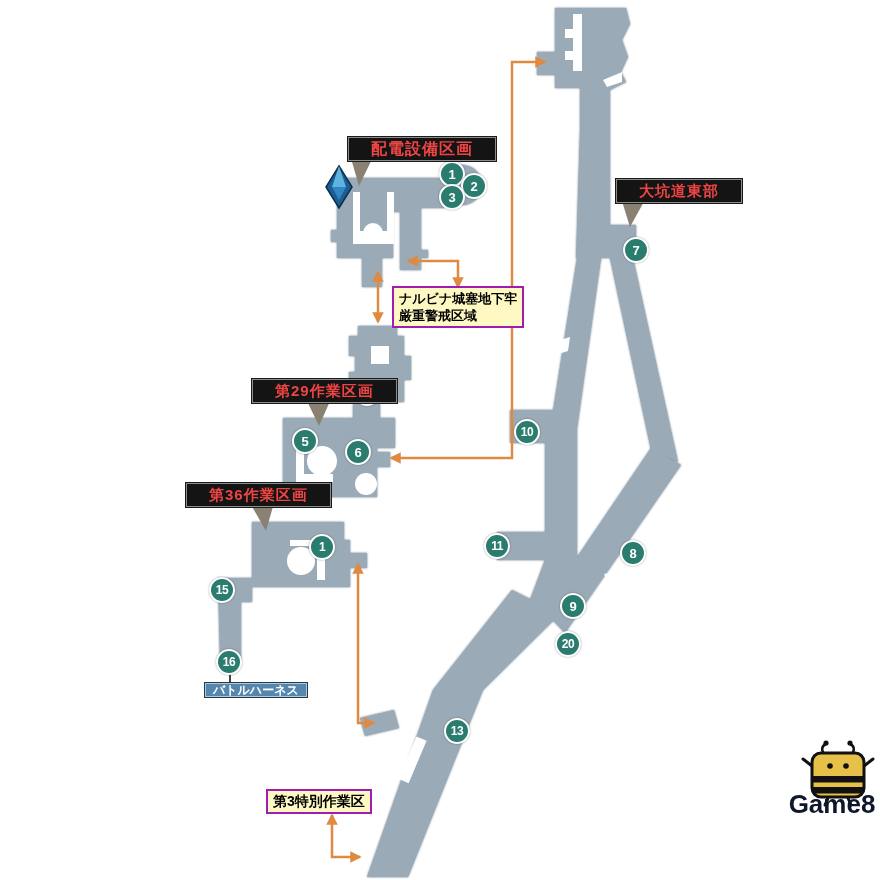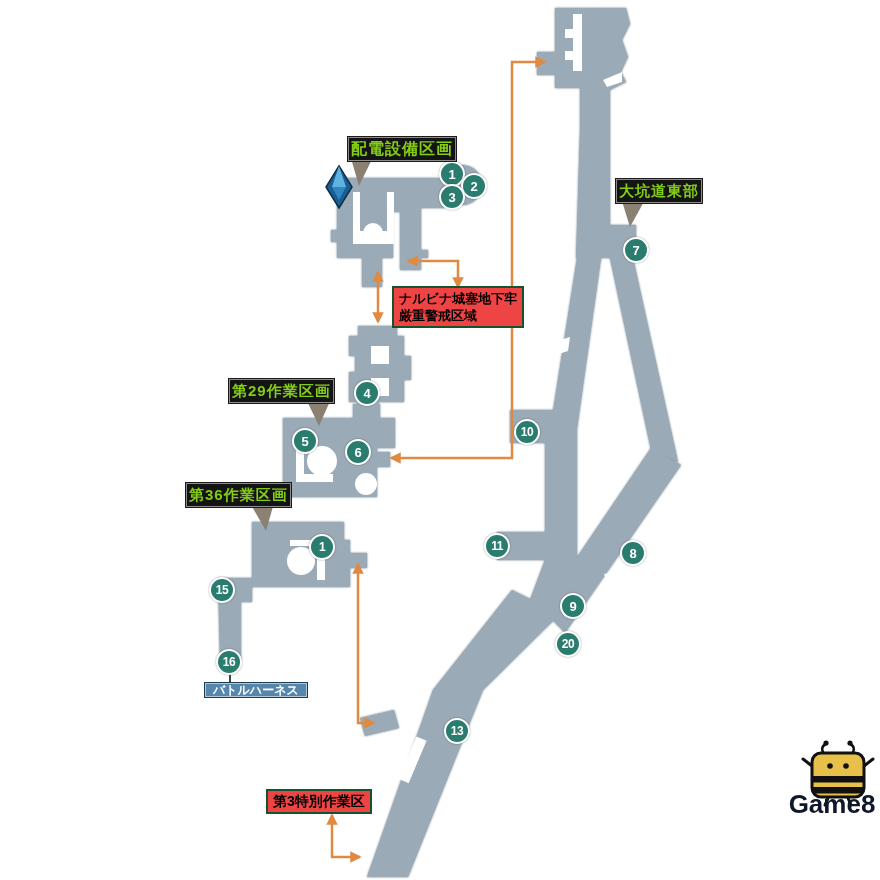--- a/index.html
+++ b/index.html
@@ -5,31 +5,31 @@
   html,body{margin:0;padding:0;background:#ffffff;}
   #stage{position:relative;width:880px;height:880px;background:#ffffff;overflow:hidden;
          font-family:"Liberation Sans","DejaVu Sans",sans-serif;}
   #mapsvg{position:absolute;left:0;top:0;z-index:1;}
   .land{fill:#9BAAB7;}
   .landgroup{filter:drop-shadow(0 0 1px rgba(96,116,132,0.95));}
   .cut{fill:#ffffff;}
   .arrow{stroke:#E08A41;stroke-width:2.5;fill:none;}
   .ptr{fill:#8A8173;}
   
-  .blabel{position:absolute;z-index:3;background:#141414;color:#84cc16;
+  .blabel{position:absolute;z-index:3;background:#141414;color:#ef4444;
           border:1px solid #8c8c8c;box-shadow:0 0 0 1px #1a1a1a;
           font-weight:bold;font-size:15px;letter-spacing:1px;
-          padding:2px 2px;white-space:nowrap;line-height:18px;}
+          padding:2px 22px;white-space:nowrap;line-height:18px;}
   #lbl-power{left:348px;top:137px;font-size:16px;}
   #lbl-east{left:616px;top:179px;}
-  #lbl-w29{left:229px;top:379px;}
+  #lbl-w29{left:252px;top:379px;}
   #lbl-w36{left:166px;top:483px;margin-left:20px;}
   
-  .gbox{position:absolute;z-index:3;background:#ef4444;color:#000;
-        border:2px solid #14532d;font-weight:bold;font-size:13px;
+  .gbox{position:absolute;z-index:3;background:#fef9c3;color:#000;
+        border:2px solid #a21caf;font-weight:bold;font-size:13px;
         line-height:17px;padding:2px 5px;white-space:nowrap;}
   #box-nalbina{left:392px;top:286px;}
   #box-dai3{left:266px;top:789px;font-size:14px;line-height:17px;}
   
   .ibox{position:absolute;z-index:3;background:#5686AC;color:#fff;
         border:1px solid #1d3c52;box-shadow:inset 0 0 0 1px rgba(255,255,255,.55);
         font-weight:bold;font-size:12px;padding:0 8px;white-space:nowrap;line-height:14px;}
   #box-item{left:204px;top:682px;}
   
   .marker{position:absolute;z-index:2;width:22px;height:22px;border-radius:50%;

